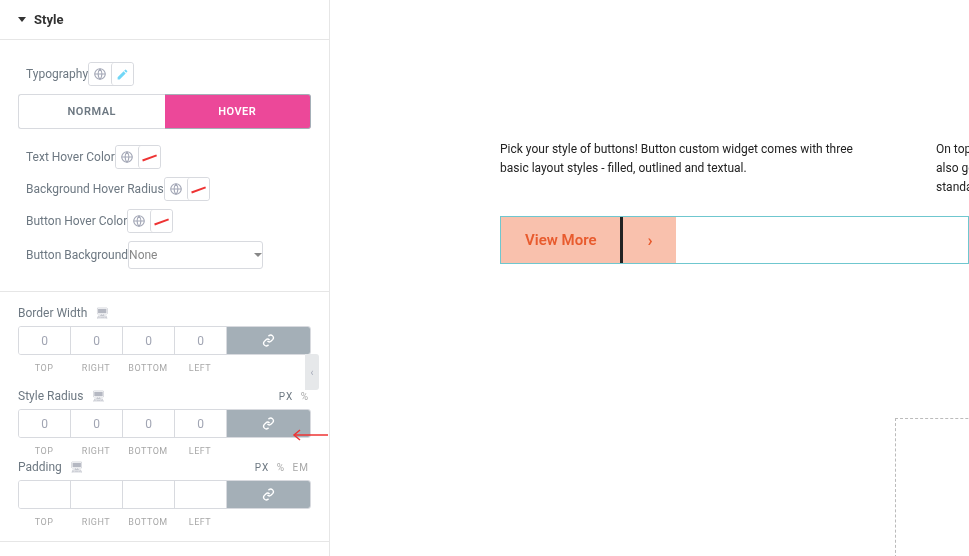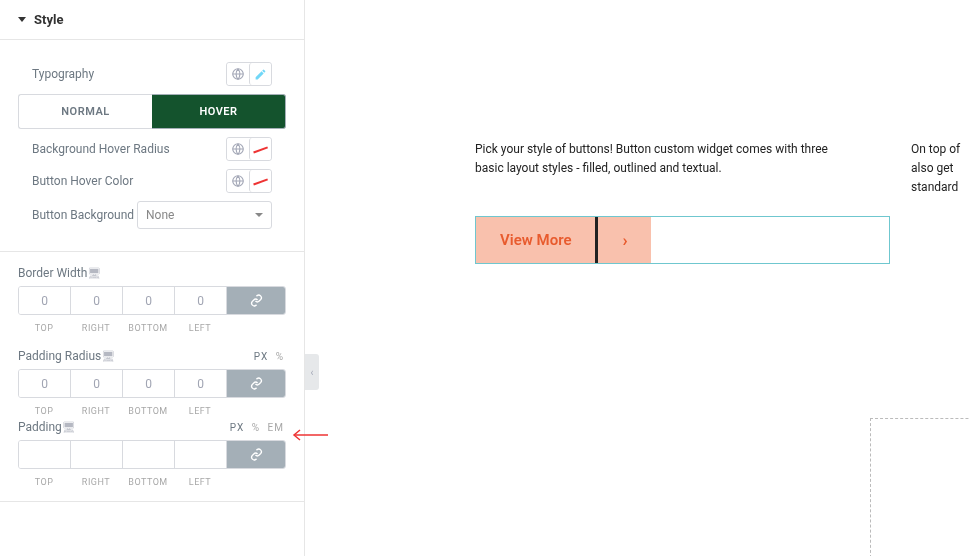--- a/index.html
+++ b/index.html
@@ -1,53 +1,53 @@
 <!DOCTYPE html>
 <html><head>
 <meta charset="utf-8">
 <style>
 *{box-sizing:border-box;margin:0;padding:0;font-family:-apple-system,BlinkMacSystemFont,"Segoe UI",Roboto,Arial,sans-serif}
 body{display:flex;width:969px;height:556px;background:#fff;overflow:hidden}
-.panel{width:305px;border-right:1px solid #e6e6e6;background:#fff;font-size:12px;color:#6d7882;display:flex;flex-direction:column}
+.panel{width:343px;border-right:1px solid #e6e6e6;background:#fff;font-size:12px;color:#6d7882;display:flex;flex-direction:column}
 .section-hdr{display:flex;align-items:center;gap:8px;padding:12px 18px;border-bottom:1px solid #e6e6e6;font-weight:700;color:#333;font-size:13px}
 .caret{width:0;height:0;border-left:4px solid transparent;border-right:4px solid transparent;border-top:5px solid #333}
 .block{padding:14px 18px;border-bottom:1px solid #e6e6e6}
-.row{display:flex;align-items:center;justify-content:space-between;margin:8px 14px}
+.row{display:flex;align-items:center;margin:8px 8px}
 .row .lbl{color:#6d7882;font-size:12px}
 .iconbtn{width:22px;height:22px;display:inline-flex;align-items:center;justify-content:center;background:#fff;cursor:pointer;border:none;color:#a4a8b7;border-radius:3px}
 .iconbtn.active{color:#71d7f7}
 .iconbox{display:flex;border:1px solid #d8dadf;border-radius:3px}
 .iconbox .iconbtn{border:none}
 .iconbox .iconbtn+.iconbtn{border-left:1px solid #d8dadf}
 .swatch{position:relative}
 .swatch::before{content:"";position:absolute;left:3px;right:3px;top:50%;height:1.5px;background:#e33;transform:rotate(-20deg)}
 .tabs{display:flex;margin-top:6px}
 .tab{flex:1;text-align:center;padding:10px 0;font-size:11px;font-weight:600;letter-spacing:.5px;border:1px solid #d8dadf;cursor:pointer;background:#fff;color:#6d7882}
-.tab.active{background:#14532d;color:#fff;border-color:#a4afb7}
+.tab.active{background:#ec4899;color:#fff;border-color:#a4afb7}
 .tab:first-child{border-right:none;border-radius:3px 0 0 3px}
 .tab:last-child{border-left:none;border-radius:0 3px 3px 0}
-.select{width:135px;height:28px;border:1px solid #d8dadf;border-radius:3px;background:#fff;padding:0 8px;display:flex;align-items:center;justify-content:space-between;font-size:12px;color:#888;cursor:pointer}
+.select{width:135px;height:28px;border:1px solid #d8dadf;border-radius:3px;background:#fff;padding:0 0;display:flex;align-items:center;justify-content:space-between;font-size:12px;color:#888;cursor:pointer}
 .ch{width:0;height:0;border-left:4px solid transparent;border-right:4px solid transparent;border-top:4px solid #888}
 .dim-hdr{display:flex;align-items:center;gap:8px;margin-bottom:6px;justify-content:space-between}
-.dim-hdr .left{display:flex;align-items:flex-end;gap:0}
+.dim-hdr .left{display:flex;align-items:flex-end;gap:8px}
 .units{font-size:10px;letter-spacing:1px;color:#a8a8a8}
 .units .u{cursor:pointer;padding:0 2px}
 .units .u.active{color:#6d7882}
 .dimrow{display:flex;border:1px solid #d8dadf;border-radius:3px;overflow:hidden}
 .dimcell{width:52px;height:27px;border:none;text-align:center;font-size:12px;color:#a1a5b3;border-right:1px solid #d8dadf;outline:none;background:#fff}
 .linkbtn{flex:1;background:#a4afb7;color:#fff;display:flex;align-items:center;justify-content:center;height:27px;cursor:pointer}
 .dimlabels{display:flex;margin-top:8px;color:#a8a8a8;font-size:9px;letter-spacing:.5px}
 .dimlabels span{width:52px;text-align:center}
 .resp{font-size:11px;color:#b5b8c2}
 .collapse{position:absolute;left:305px;top:354px;width:14px;height:36px;background:#e6e8ea;display:flex;align-items:center;justify-content:center;color:#a4a8b7;font-size:10px;border-radius:0 3px 3px 0;cursor:pointer}
 .arrow{position:absolute;left:290px;top:428px;pointer-events:none}
 .preview{flex:1;padding:140px 0 0 170px;position:relative;color:#222}
 .txt{font-size:12px;line-height:1.6;max-width:360px}
 .txt.right{position:absolute;left:606px;top:140px;width:80px;overflow:hidden;white-space:nowrap}
-.btn{display:flex;margin-top:38px;width:415px;border:1px solid #6fc7cf;background:#fff;cursor:pointer}
+.btn{display:flex;margin-top:38px;width:469px;border:1px solid #6fc7cf;background:#fff;cursor:pointer}
 .btn .a{background:#f9c1ad;color:#e85b2e;font-weight:600;padding:14px 24px;font-size:15px;border-right:3px solid #222}
 .btn .b{background:#f9c1ad;color:#e85b2e;width:53px;display:flex;align-items:center;justify-content:center;font-size:17px;font-weight:700}
 .dashbox{position:absolute;left:565px;top:418px;width:420px;height:140px;border:1px dashed #bbb}
 svg{display:block}
 </style>
 </head>
 <body>
 
 <div class="panel">
   <div class="section-hdr">
@@ -70,20 +70,32 @@
               <path d="M3 17.25V21h3.75L17.81 9.94l-3.75-3.75L3 17.25zM20.71 7.04a1 1 0 0 0 0-1.41l-2.34-2.34a1 1 0 0 0-1.41 0l-1.83 1.83 3.75 3.75 1.83-1.83z"></path>
             </svg>
           </button>
       </span>
     </div>
     <div class="tabs">
       <div class="tab">NORMAL</div>
       <div class="tab active">HOVER</div>
     </div>
 
+    <div class="row" style="margin-top:16px">
+      <span class="lbl">Text Hover Color</span>
+      <span class="iconbox">
+        <button class="iconbtn">
+            <svg width="14" height="14" viewBox="0 0 24 24" fill="none" stroke="currentColor" stroke-width="2">
+              <circle cx="12" cy="12" r="9"></circle>
+              <path d="M3 12h18M12 3a14 14 0 0 1 0 18M12 3a14 14 0 0 0 0 18"></path>
+            </svg>
+          </button>
+        <button class="iconbtn swatch"></button>
+      </span>
+    </div>
     <div class="row">
       <span class="lbl">Background Hover Radius</span>
       <span class="iconbox">
         <button class="iconbtn">
             <svg width="14" height="14" viewBox="0 0 24 24" fill="none" stroke="currentColor" stroke-width="2">
               <circle cx="12" cy="12" r="9"></circle>
               <path d="M3 12h18M12 3a14 14 0 0 1 0 18M12 3a14 14 0 0 0 0 18"></path>
             </svg>
           </button>
         <button class="iconbtn swatch"></button>
@@ -130,21 +142,21 @@
     </div>
     <div class="dimlabels">
         <span>TOP</span>
         <span>RIGHT</span>
         <span>BOTTOM</span>
         <span>LEFT</span>
       </div>
 
     <div class="dim-hdr" style="margin-top:16px">
       <div class="left">
-        <span class="lbl">Padding Radius</span>
+        <span class="lbl">Style Radius</span>
         <span class="resp">🖥</span>
       </div>
       <div class="units">
         <span class="u active">PX</span>
         <span class="u">%</span>
       </div>
     </div>
     <div class="dimrow">
       <input class="dimcell" value="0" style="">
       <input class="dimcell" value="0" style="">

